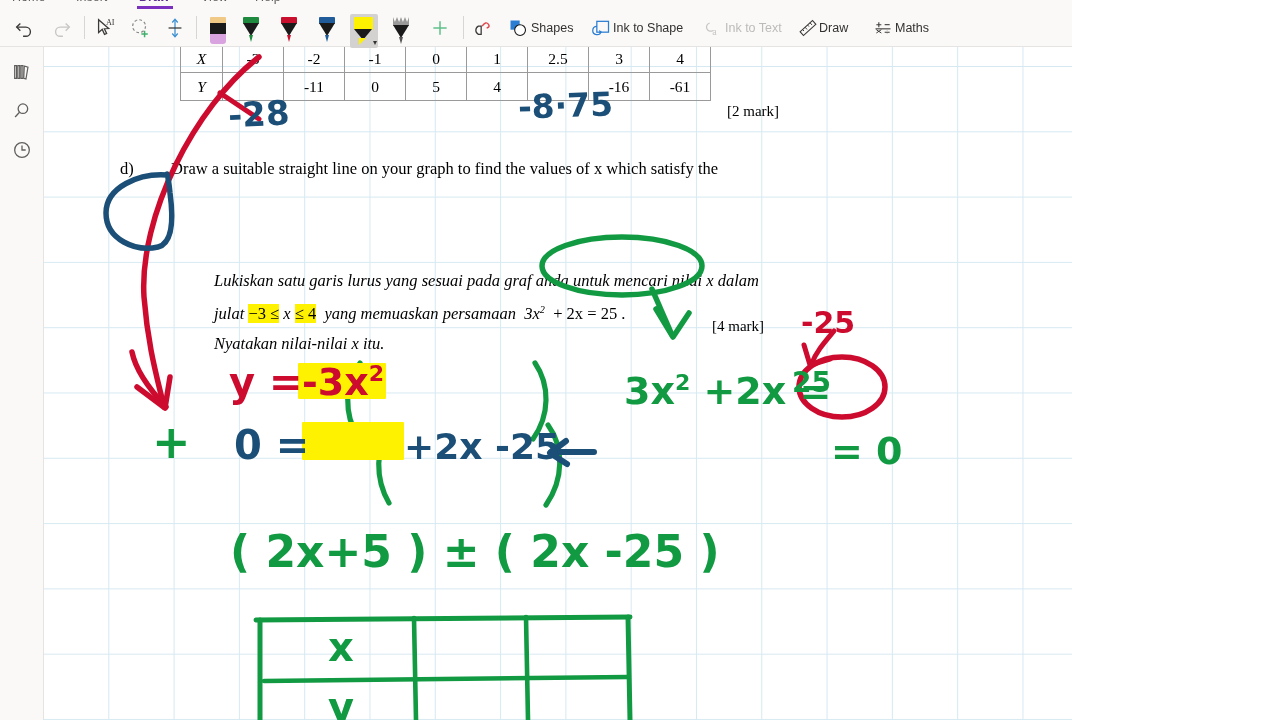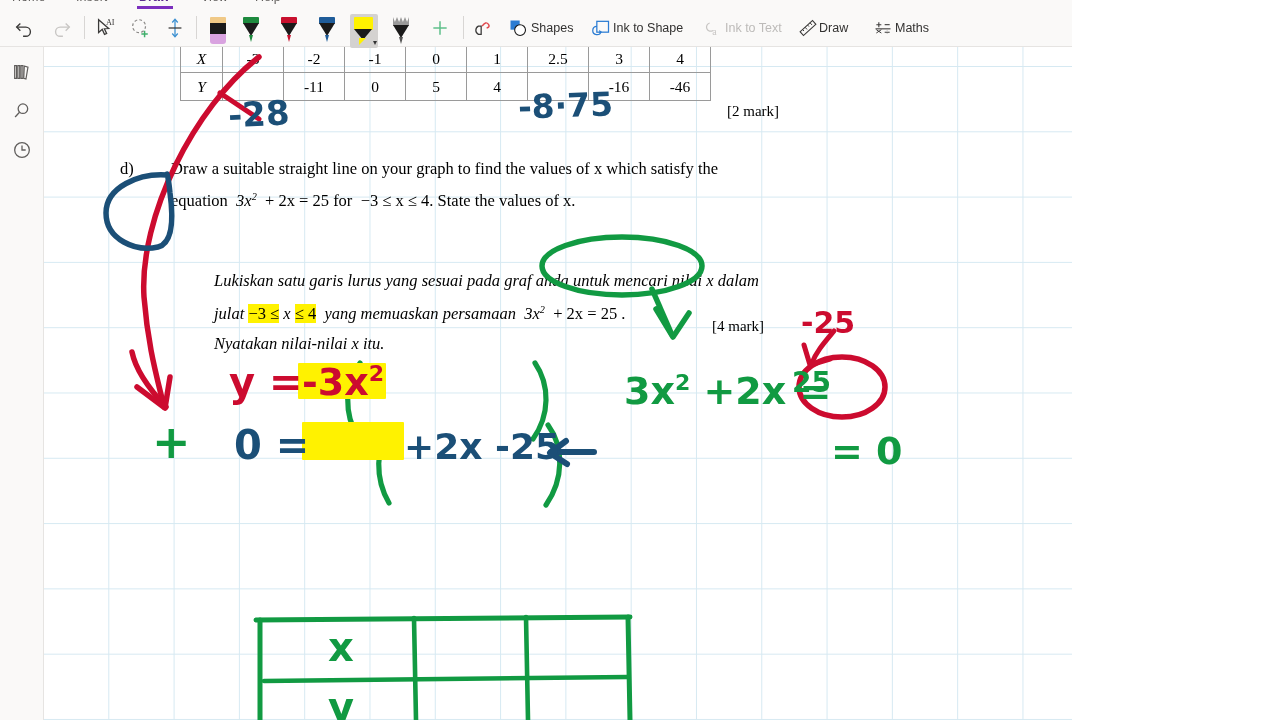--- a/index.html
+++ b/index.html
@@ -305,36 +305,30 @@
         </tr>
         <tr>
           <td class="hcell">Y</td>
           <td></td>
           <td>-11</td>
           <td>0</td>
           <td>5</td>
           <td>4</td>
           <td></td>
           <td>-16</td>
-          <td>-46</td>
+          <td>-61</td>
         </tr>
       </tbody>
         </table>
 
       <div class="txt mark" style="left:683px; top:56px">[2 mark]</div>
 
       <div class="txt serif16" style="left:76px; top:112px">d)</div>
       <div class="txt serif16" style="left:127px; top:112px">Draw a suitable straight line on your graph to find the values of x which satisfy the</div>
 
-      <div class="txt serif16" style="left:127px; top:143px">
-        <span>equation</span>
-        <span style="font-style:italic">&nbsp;<span>3x</span><sup style="font-size:0.62em">2</sup></span>
-        <span>&nbsp;<span>+ 2x = 25 for</span></span>
-        <span>&nbsp;<span>−3 ≤ x ≤ 4</span></span><span>. State the values of x.</span>
-      </div>
 
       <div class="txt serif16 ital" style="left:170px; top:224px">Lukiskan satu garis lurus yang sesuai pada graf anda untuk mencari nilai x dalam</div>
 
       <div class="txt serif16" style="left:170px; top:256px">
         <span class="ital">julat</span>
         <span class="hl">−3 ≤</span><span class="ital"> x </span><span class="hl">≤ 4</span>
         <span class="ital">&nbsp;<span>yang memuaskan persamaan</span></span>
         <span style="font-style:italic">&nbsp;<span>3x</span><sup style="font-size:0.62em">2</sup></span>
         <span>&nbsp;<span>+ 2x = 25 .</span></span>
       </div>
@@ -400,18 +394,19 @@
       <div class="hw" style="left:190px; top:378px; font-size:40px; color:#1b4f77">0 =</div>
       <div class="hw" style="left:360px; top:382px; font-size:36px; color:#1b4f77">+2x -25</div>
 
       <div class="hw" style="left:580px; top:325px; font-size:38px; color:#119a42">3x<span class="sup">2</span> +2x =</div>
       <div class="hw" style="left:748px; top:322px; font-size:28px; color:#119a42">25</div>
 
       <div class="hw" style="left:757px; top:261px; font-size:30px; color:#cc0b2f">-25</div>
 
       <div class="hw" style="left:787px; top:385px; font-size:38px; color:#119a42">= 0</div>
 
+      <div class="hw" style="left:186px; top:483px; font-size:44px; color:#119a42">( 2x+5 )  ±  ( 2x -25 )</div>
 
       <div class="hw" style="left:284px; top:580px; font-size:40px; color:#119a42">x</div>
       <div class="hw" style="left:284px; top:640px; font-size:40px; color:#119a42">y</div>
     </div>
   </div>
 </div>
 
 </body></html>

